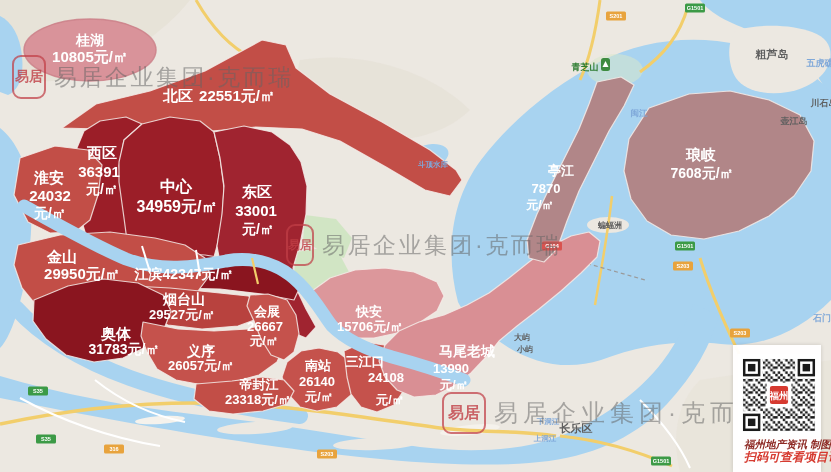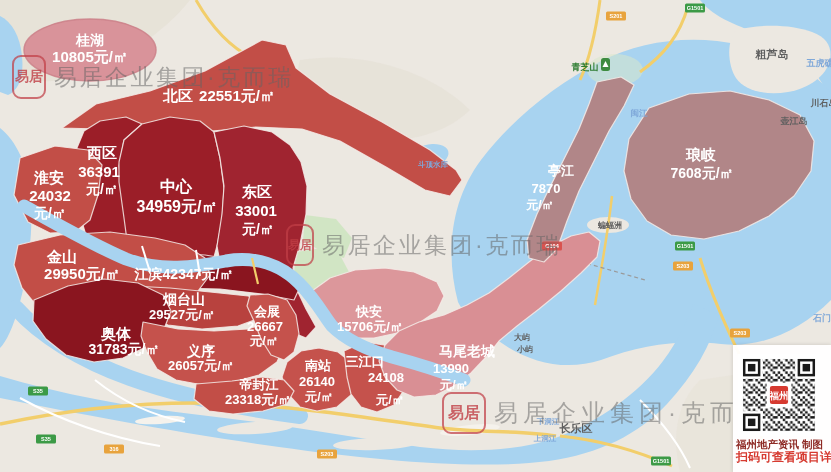--- a/index.html
+++ b/index.html
@@ -12,24 +12,24 @@
   .blue{fill:#7FA8D9;}
   .green-t{fill:#2F7D32;}
   .badge-text{fill:#ffffff;font-weight:bold;text-anchor:middle;font-size:5.5px;}
   .wm{position:absolute;display:flex;align-items:center;gap:8px;pointer-events:none;}
   .wm-text{font-weight:normal;color:rgba(100,100,100,0.52);white-space:nowrap;
            font-size:23px;letter-spacing:2.5px;}
   .wm-seal{border:2.5px solid rgba(193,62,70,0.72);border-radius:9px;
            color:rgba(193,62,70,0.8);font-weight:bold;display:flex;
            align-items:center;justify-content:center;overflow:hidden;}
   #wm3 .wm-text{font-size:24px;letter-spacing:5px;}
-  #qr-panel{position:absolute;left:733px;top:345px;width:98px;height:127px;
+  #qr-panel{position:absolute;left:733px;top:345px;width:88px;height:127px;
             background:rgba(255,255,255,0.96);box-shadow:0 0 4px rgba(0,0,0,0.15);}
   #qr-code{margin:9px 0 0 5px;}
-  .qr-cap{margin-left:3px;font-weight:bold;white-space:nowrap;line-height:1.18;}
+  .qr-cap{margin-left:11px;font-weight:bold;white-space:nowrap;line-height:1.18;font-style:italic;}
   #qr-cap1{font-size:10.5px;color:#8E2A25;margin-top:2px;}
   #qr-cap2{font-size:12px;color:#D63A30;}
 </style>
 </head>
 <body>
 
 <div id="stage">
 
 <svg width="831" height="472" viewBox="0 0 831 472">
 

